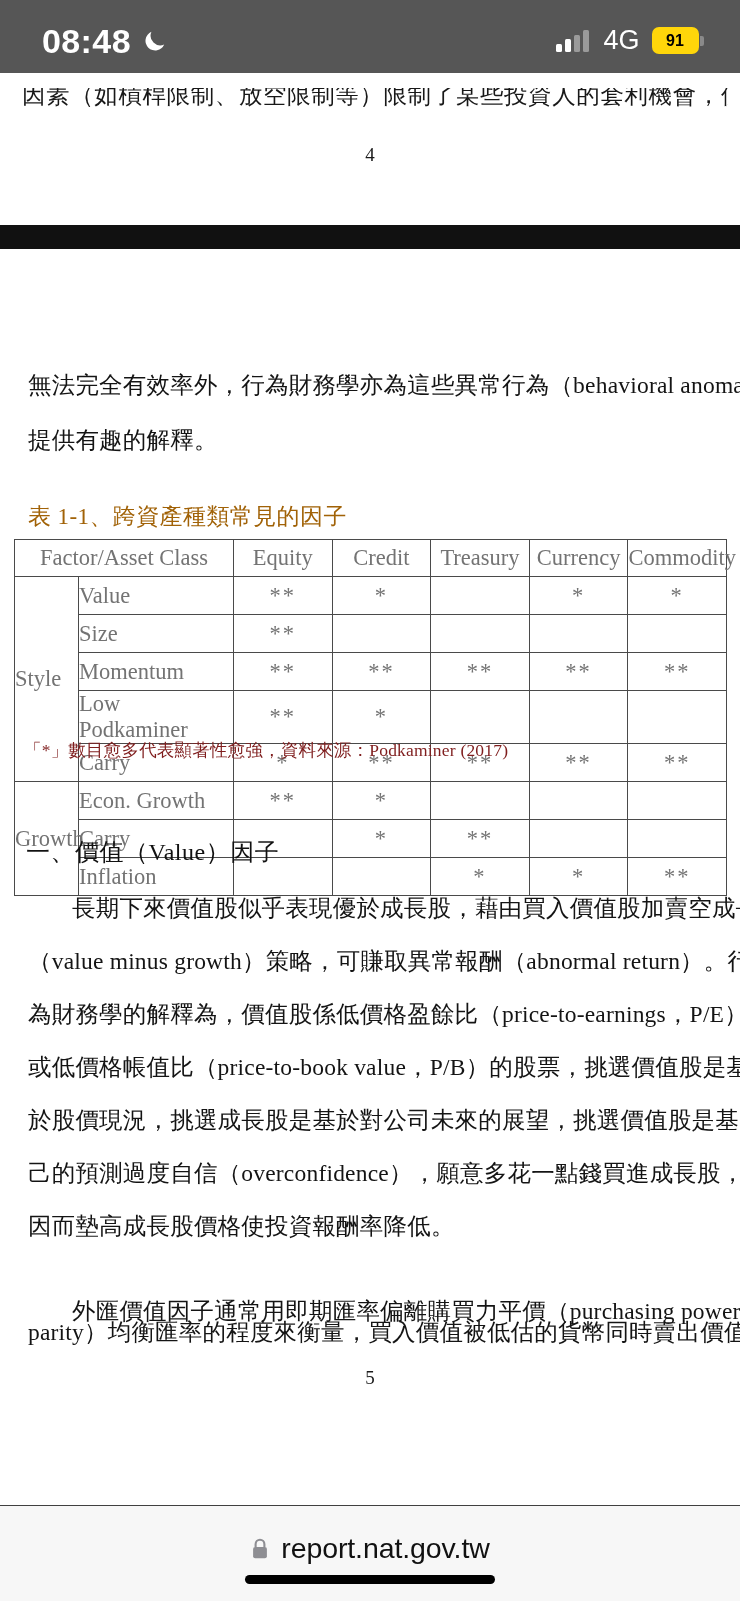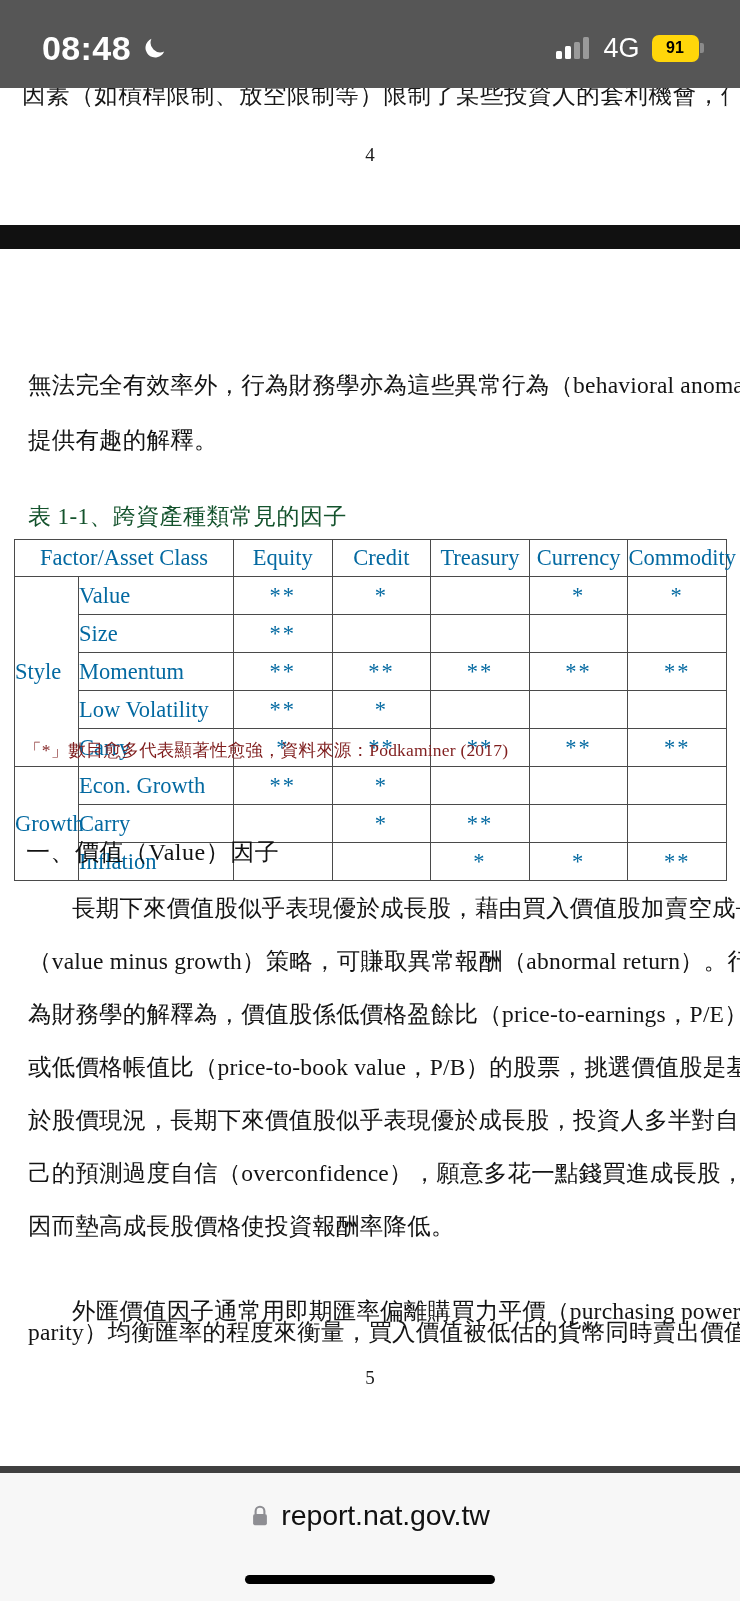--- a/index.html
+++ b/index.html
@@ -11,21 +11,21 @@
   body {
     width: 740px; height: 1601px;
     position: relative;
     overflow: hidden;
     font-family: "Liberation Serif", "DejaVu Serif", serif;
   }
 
   
   .status-bar {
     position: absolute; top: 0; left: 0;
-    width: 740px; height: 88px;
+    width: 740px; height: 73px;
     background: #565656;
     display: flex; align-items: center;
     justify-content: space-between;
     padding: 8px 36px 0 42px;
     z-index: 30;
   }
   .status-left {
     display: flex; align-items: center; gap: 11px;
   }
   .status-clock {
@@ -134,39 +134,39 @@
     white-space: nowrap;
     letter-spacing: 0.2px;
   }
   .para-line.indent { left: 72px; }
 
   
   .table-caption {
     position: absolute;
     left: 28px; top: 252px;
     font-size: 23px;
-    color: #14532d;
+    color: #a16207;
     letter-spacing: 0.4px;
     white-space: nowrap;
   }
 
   
   .factor-table {
     position: absolute;
     left: 14px; top: 290px;
     width: 712px;
     border-collapse: collapse;
     table-layout: fixed;
     font-family: "Liberation Serif", "DejaVu Serif", serif;
   }
   .factor-table td, .factor-table th {
     border: 1.5px solid #4a4a4a;
     font-weight: normal;
     font-size: 22.5px;
-    color: #0369a1;
+    color: #737373;
     padding: 0;
     height: 38px;
     vertical-align: middle;
   }
   .factor-table th { height: 37px; }
   .col-grp { width: 64px; }
   .col-name { width: 155px; }
   .col-ast  { width: 98.6px; }
   .th-center { text-align: center; }
   .cell-name {
@@ -216,23 +216,23 @@
     left: 0; right: 0; top: 1118px;
     text-align: center;
     font-size: 19px;
     color: #1a1a1a;
   }
 
   
   .browser-bar {
     position: absolute;
     bottom: 0; left: 0;
-    width: 740px; height: 135px;
+    width: 740px; height: 96px;
     background: #f7f7f7;
-    border-top: 7px solid #404040;
+    border-top: 1px solid #404040;
     z-index: 25;
   }
   .url-row {
     position: absolute;
     top: 26px; left: 0; right: 0;
     display: flex; align-items: center;
     justify-content: center; gap: 11px;
   }
   .lock-icon { width: 20px; height: 24px; display: block; }
   .url-text {
@@ -336,21 +336,21 @@
         </tr>
         <tr>
           <td class="cell-name">Momentum</td>
           <td class="cell-ast">**</td>
           <td class="cell-ast">**</td>
           <td class="cell-ast">**</td>
           <td class="cell-ast">**</td>
           <td class="cell-ast">**</td>
         </tr>
         <tr>
-          <td class="cell-name">Low Volatility</td>
+          <td class="cell-name">Low Podkaminer</td>
           <td class="cell-ast">**</td>
           <td class="cell-ast">*</td>
           <td class="cell-ast"></td>
           <td class="cell-ast"></td>
           <td class="cell-ast"></td>
         </tr>
         <tr class="row-band-bot">
           <td class="cell-name">Carry</td>
           <td class="cell-ast">*</td>
           <td class="cell-ast">**</td>
@@ -388,21 +388,21 @@
     </table>
 
     <div class="table-note">「*」數目愈多代表顯著性愈強，資料來源：Podkaminer (2017)</div>
 
     <div class="section-heading">一、價值（Value）因子</div>
 
     <div class="para-line indent" style="top:643px;">長期下來價值股似乎表現優於成長股，藉由買入價值股加賣空成長股</div>
     <div class="para-line indent" style="top:696px;left:28px;">（value minus growth）策略，可賺取異常報酬（abnormal return）。行</div>
     <div class="para-line" style="top:749px;">為財務學的解釋為，價值股係低價格盈餘比（price-to-earnings，P/E）</div>
     <div class="para-line" style="top:802px;">或低價格帳值比（price-to-book value，P/B）的股票，挑選價值股是基</div>
-    <div class="para-line" style="top:855px;">於股價現況，長期下來價值股似乎表現優於成長股，投資人多半對自</div>
+    <div class="para-line" style="top:855px;">於股價現況，挑選成長股是基於對公司未來的展望，挑選價值股是基</div>
     <div class="para-line" style="top:908px;">己的預測過度自信（overconfidence），願意多花一點錢買進成長股，</div>
     <div class="para-line" style="top:961px;">因而墊高成長股價格使投資報酬率降低。</div>
     <div class="para-line indent" style="top:1014px;margin-top:32px;">外匯價值因子通常用即期匯率偏離購買力平價（purchasing  power</div>
     <div class="para-line" style="top:1067px;">parity）均衡匯率的程度來衡量，買入價值被低估的貨幣同時賣出價值</div>
 
     <div class="page-num-cur">5</div>
   </div>
 </div>
 
 <div class="browser-bar">

